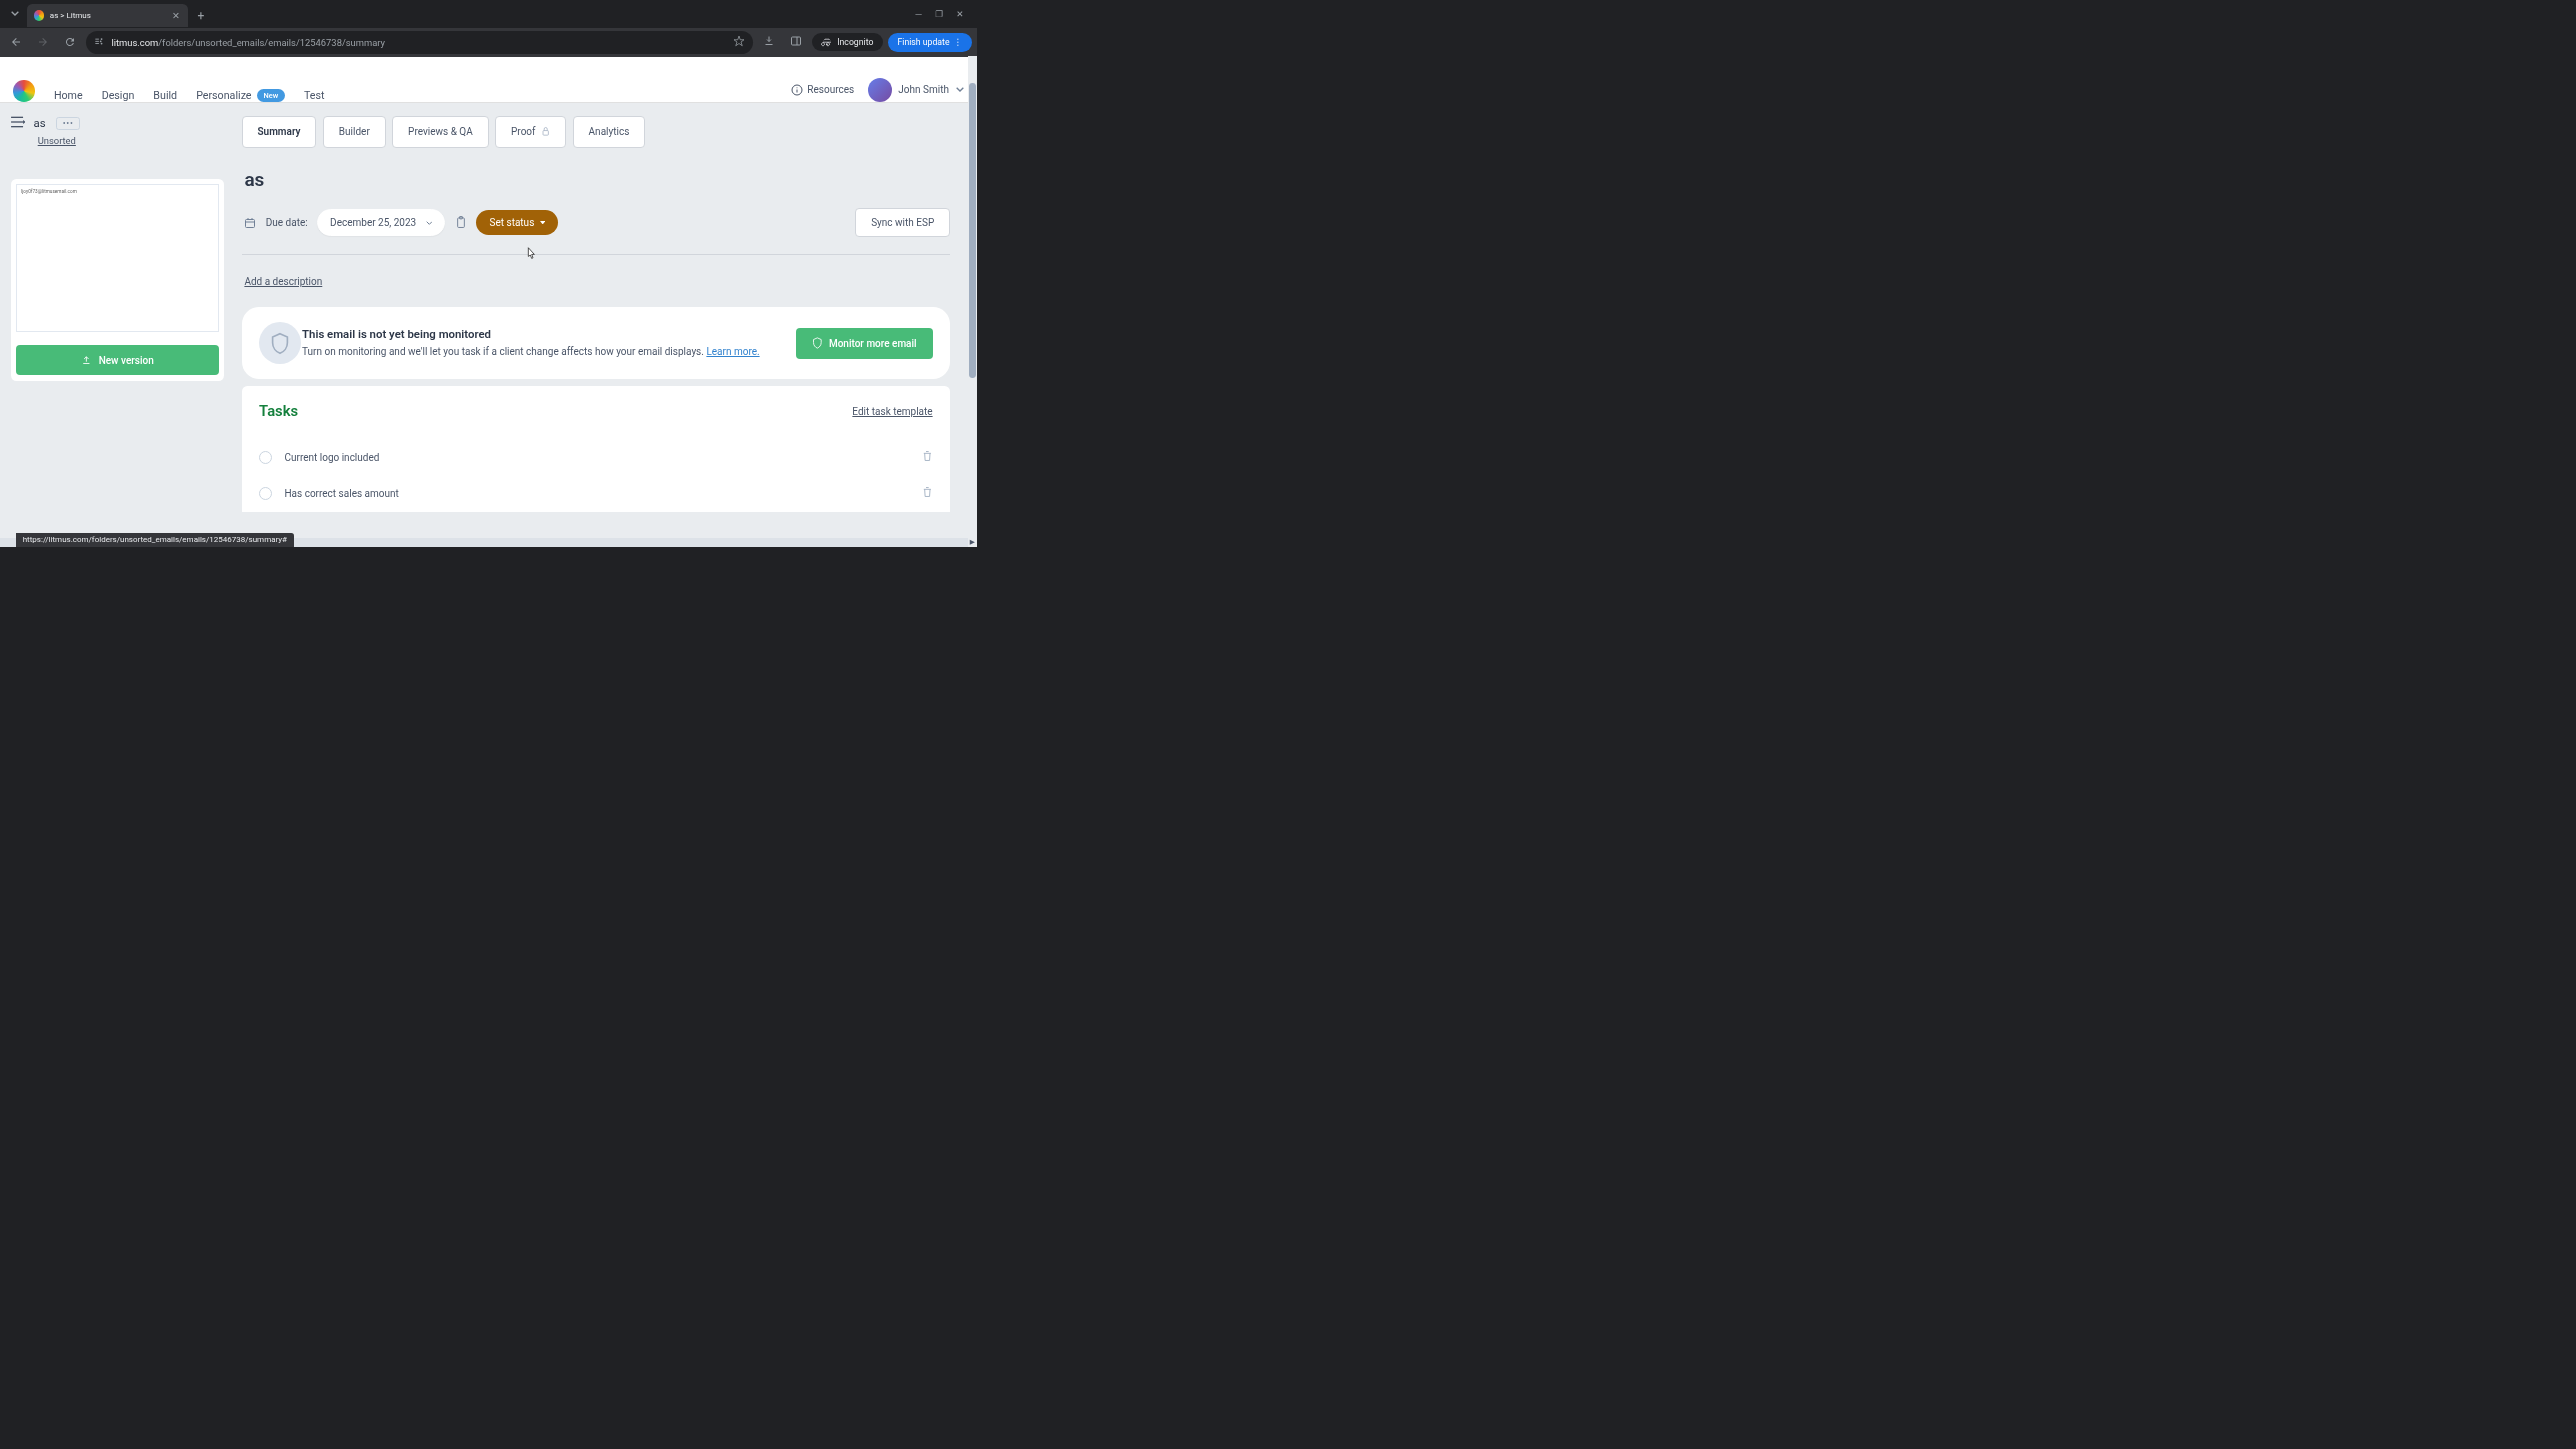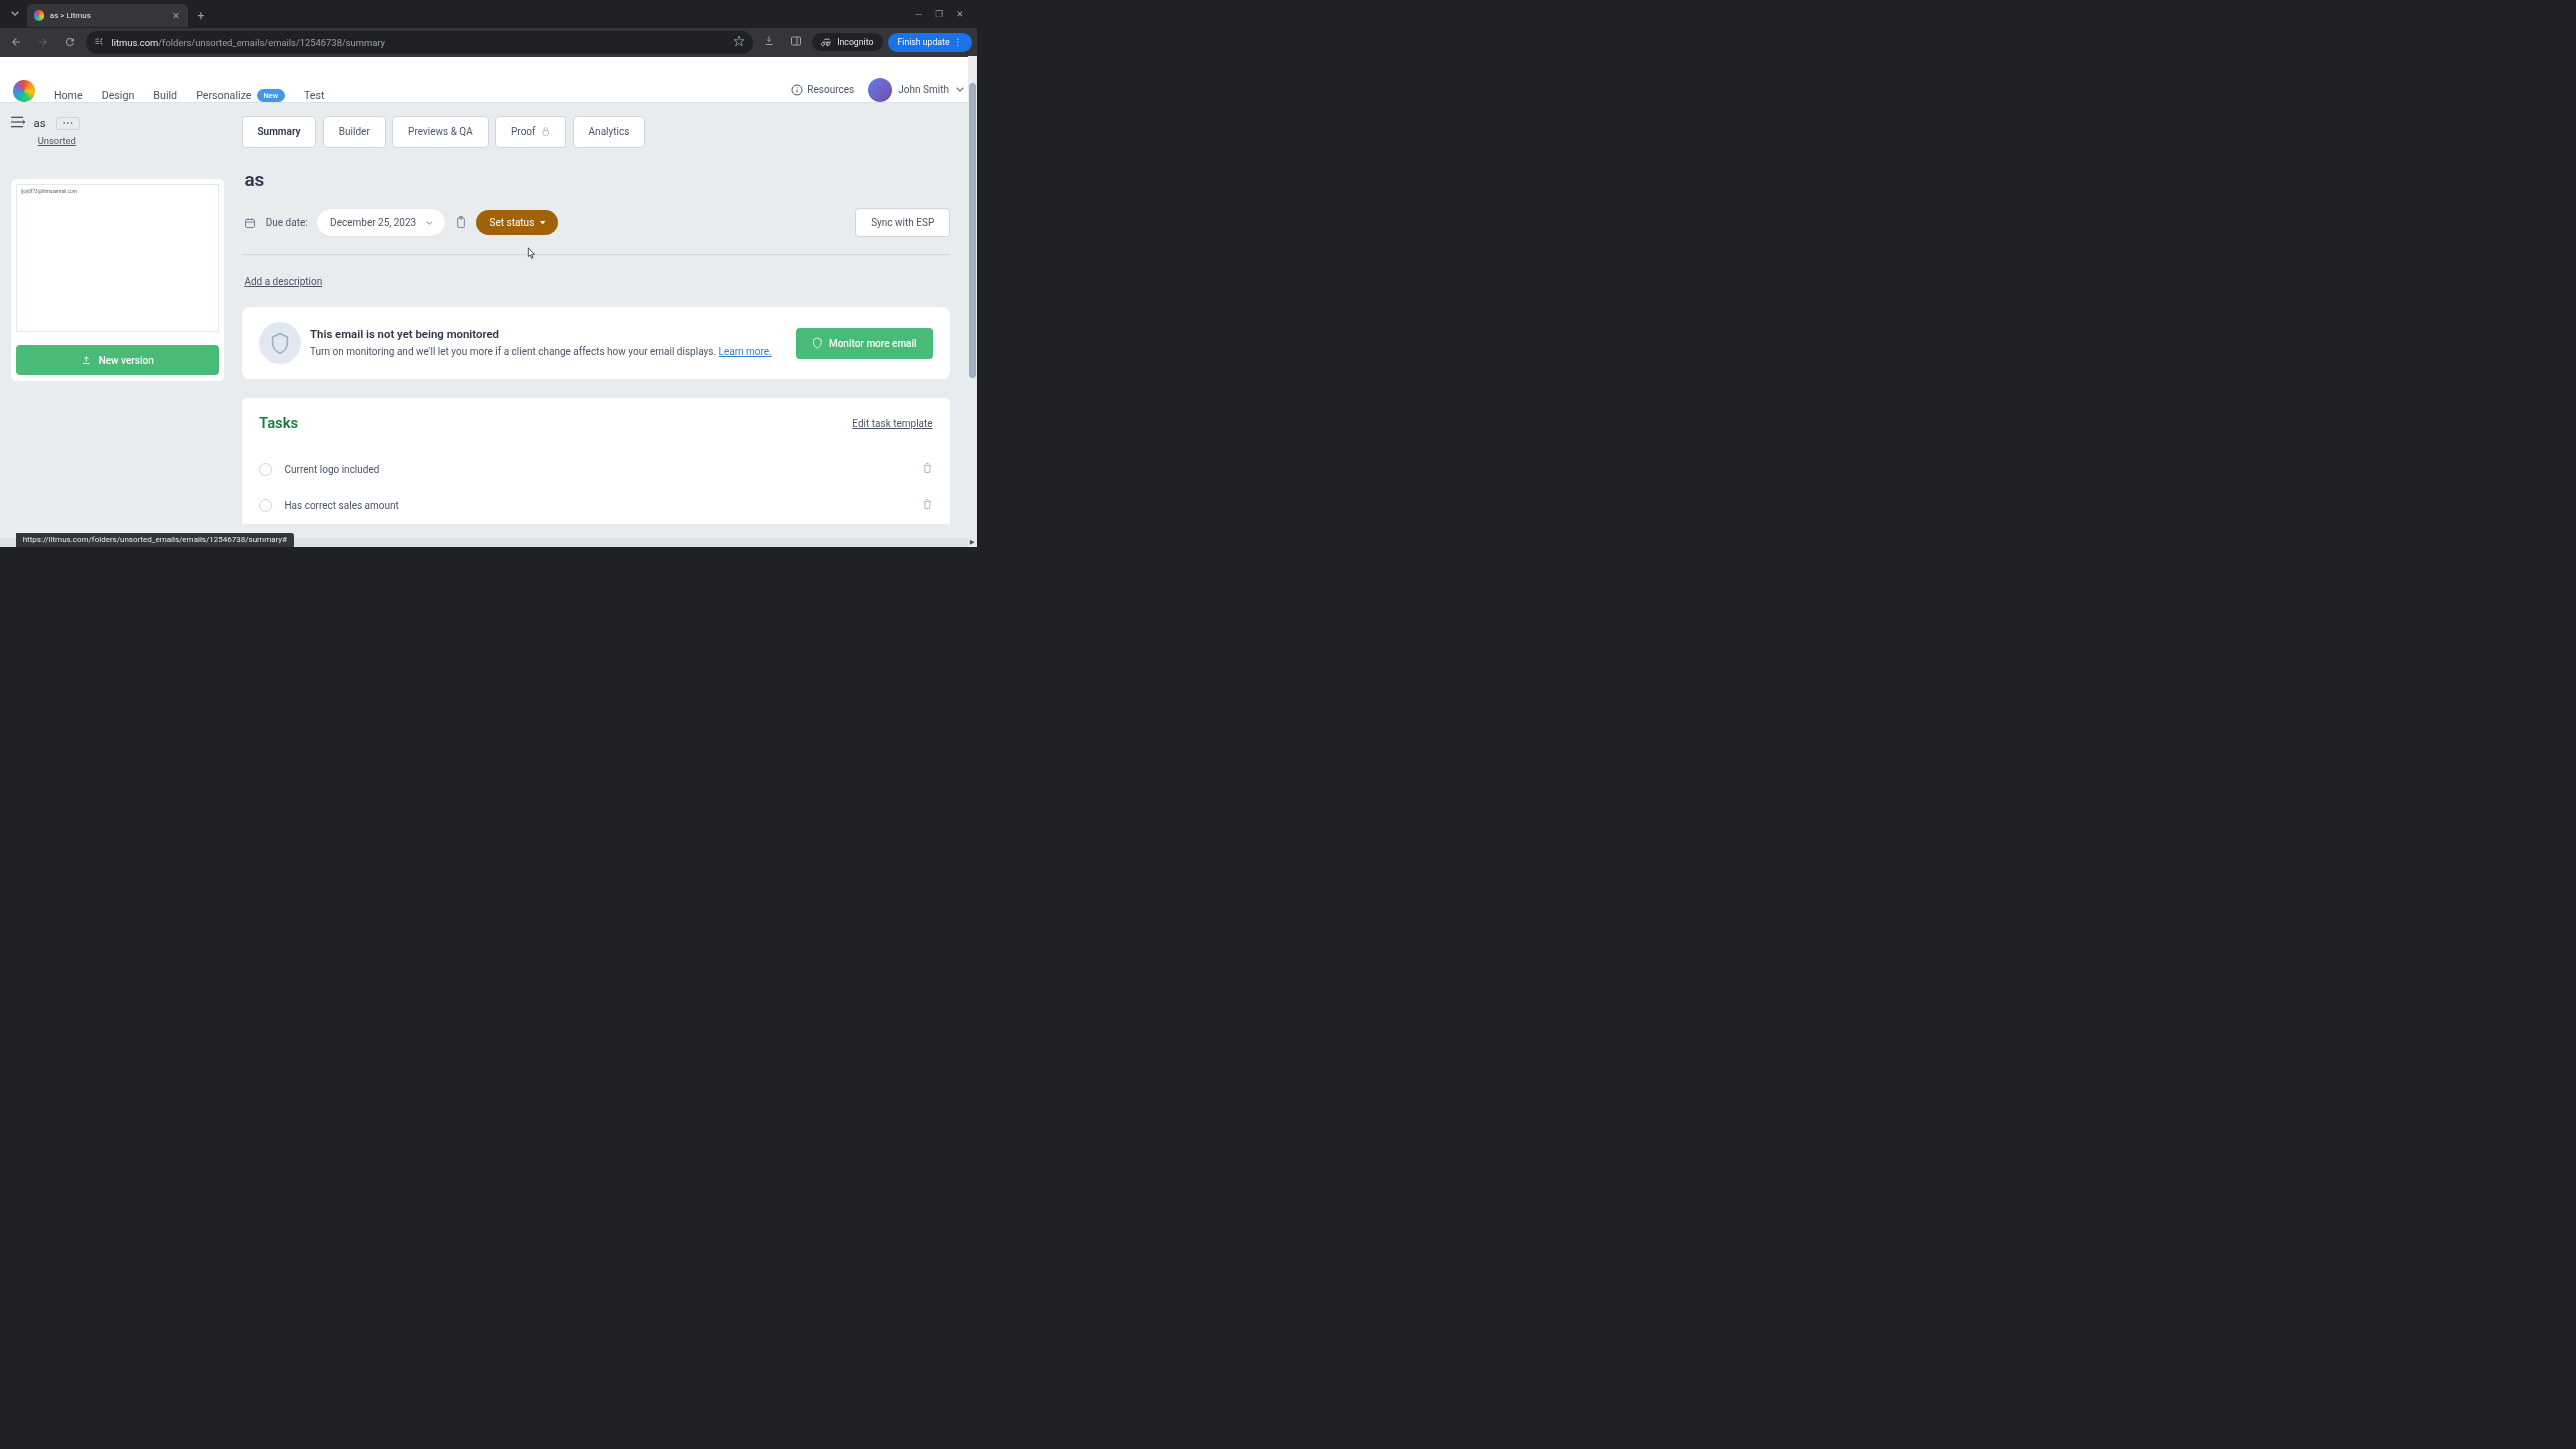--- a/index.html
+++ b/index.html
@@ -63,21 +63,21 @@
 .meta-row { display: flex; align-items: center; gap: 9.4px; padding-bottom: 17.4px; border-bottom: 0.7px solid #d1d5db; margin-bottom: 20px; padding-left: 2.7px; }
 .cal-icon { color: #718096; }
 .due-label { color: #4a5568; font-size: 10px; }
 .date-picker { background: #fff; border: 0.7px solid #fff; border-radius: 13.4px; padding: 6.7px 12px; display: flex; align-items: center; gap: 9.4px; color: #4a5568; font-size: 10px; cursor: pointer; box-shadow: 0 0.7px 1.3px rgba(0,0,0,0.05); }
 .clipboard-icon { color: #718096; }
 .set-status-btn { background: #a16207; color: white; border: none; border-radius: 13.4px; padding: 6.7px 13.4px; font-size: 10px; cursor: pointer; display: flex; align-items: center; gap: 5.4px; }
 .sync-btn { margin-left: auto; background: #fff; border: 0.7px solid #d1d5db; border-radius: 4px; padding: 8px 14.8px; font-size: 10px; color: #4a5568; cursor: pointer; }
 
 .add-description { color: #4a5568; font-size: 10px; text-decoration: underline; cursor: pointer; padding-left: 2.7px; display: inline-block; margin-bottom: 20px; }
 
-.monitor-card { background: #fff; border-radius: 8px; padding: 14.8px 17.4px; display: flex; align-items: center; gap: 9px; margin-bottom: 19px; }
+.monitor-card { background: #fff; border-radius: 17px; padding: 14.8px 17.4px; display: flex; align-items: center; gap: 1px; margin-bottom: 7px; }
 .shield-circle { width: 42px; height: 42px; border-radius: 50%; background: #e2e8f0; display: flex; align-items: center; justify-content: center; flex-shrink: 0; }
 .monitor-text { flex: 1; }
 .monitor-title { font-size: 11.4px; font-weight: 600; color: #2d3748; margin-bottom: 2.7px; }
 .monitor-desc { font-size: 10px; color: #4a5568; line-height: 1.5; }
 .learn-more { color: #3182ce; text-decoration: underline; cursor: pointer; }
 .monitor-btn { background: #48bb78; color: white; border: none; border-radius: 4px; padding: 9.4px 16px; font-size: 10px; font-weight: 500; cursor: pointer; display: flex; align-items: center; gap: 6.7px; flex-shrink: 0; }
 
 .tasks-card { background: #fff; border-radius: 5.4px 5.4px 0 0; padding: 16px 17.4px 0; }
 .tasks-header { display: flex; justify-content: space-between; align-items: center; margin-bottom: 19px; }
 .tasks-title { font-size: 14.8px; font-weight: 600; color: #15803d; }
@@ -278,21 +278,21 @@
       <span class="add-description">Add a description</span>
 
       <div class="monitor-card">
         <div class="shield-circle">
           <svg width="20" height="23" viewBox="0 0 24 28">
               <path d="M12 2l9 4v7c0 6-4 11-9 13-5-2-9-7-9-13V6z" fill="none" stroke="#a0aec0" stroke-width="2"></path>
             </svg>
         </div>
         <div class="monitor-text">
           <div class="monitor-title">This email is not yet being monitored</div>
-          <div class="monitor-desc"><span>Turn on monitoring and we'll let you more if a client change affects how your email displays. </span><span class="learn-more">Learn more.</span></div>
+          <div class="monitor-desc"><span>Turn on monitoring and we'll let you task if a client change affects how your email displays. </span><span class="learn-more">Learn more.</span></div>
         </div>
         <button class="monitor-btn">
           <svg width="10.7" height="12" viewBox="0 0 24 28">
               <path d="M12 2l9 4v7c0 6-4 11-9 13-5-2-9-7-9-13V6z" fill="none" stroke="currentColor" stroke-width="2"></path>
             </svg>
           <span>Monitor more email</span>
         </button>
       </div>
 
       <div class="tasks-card">

